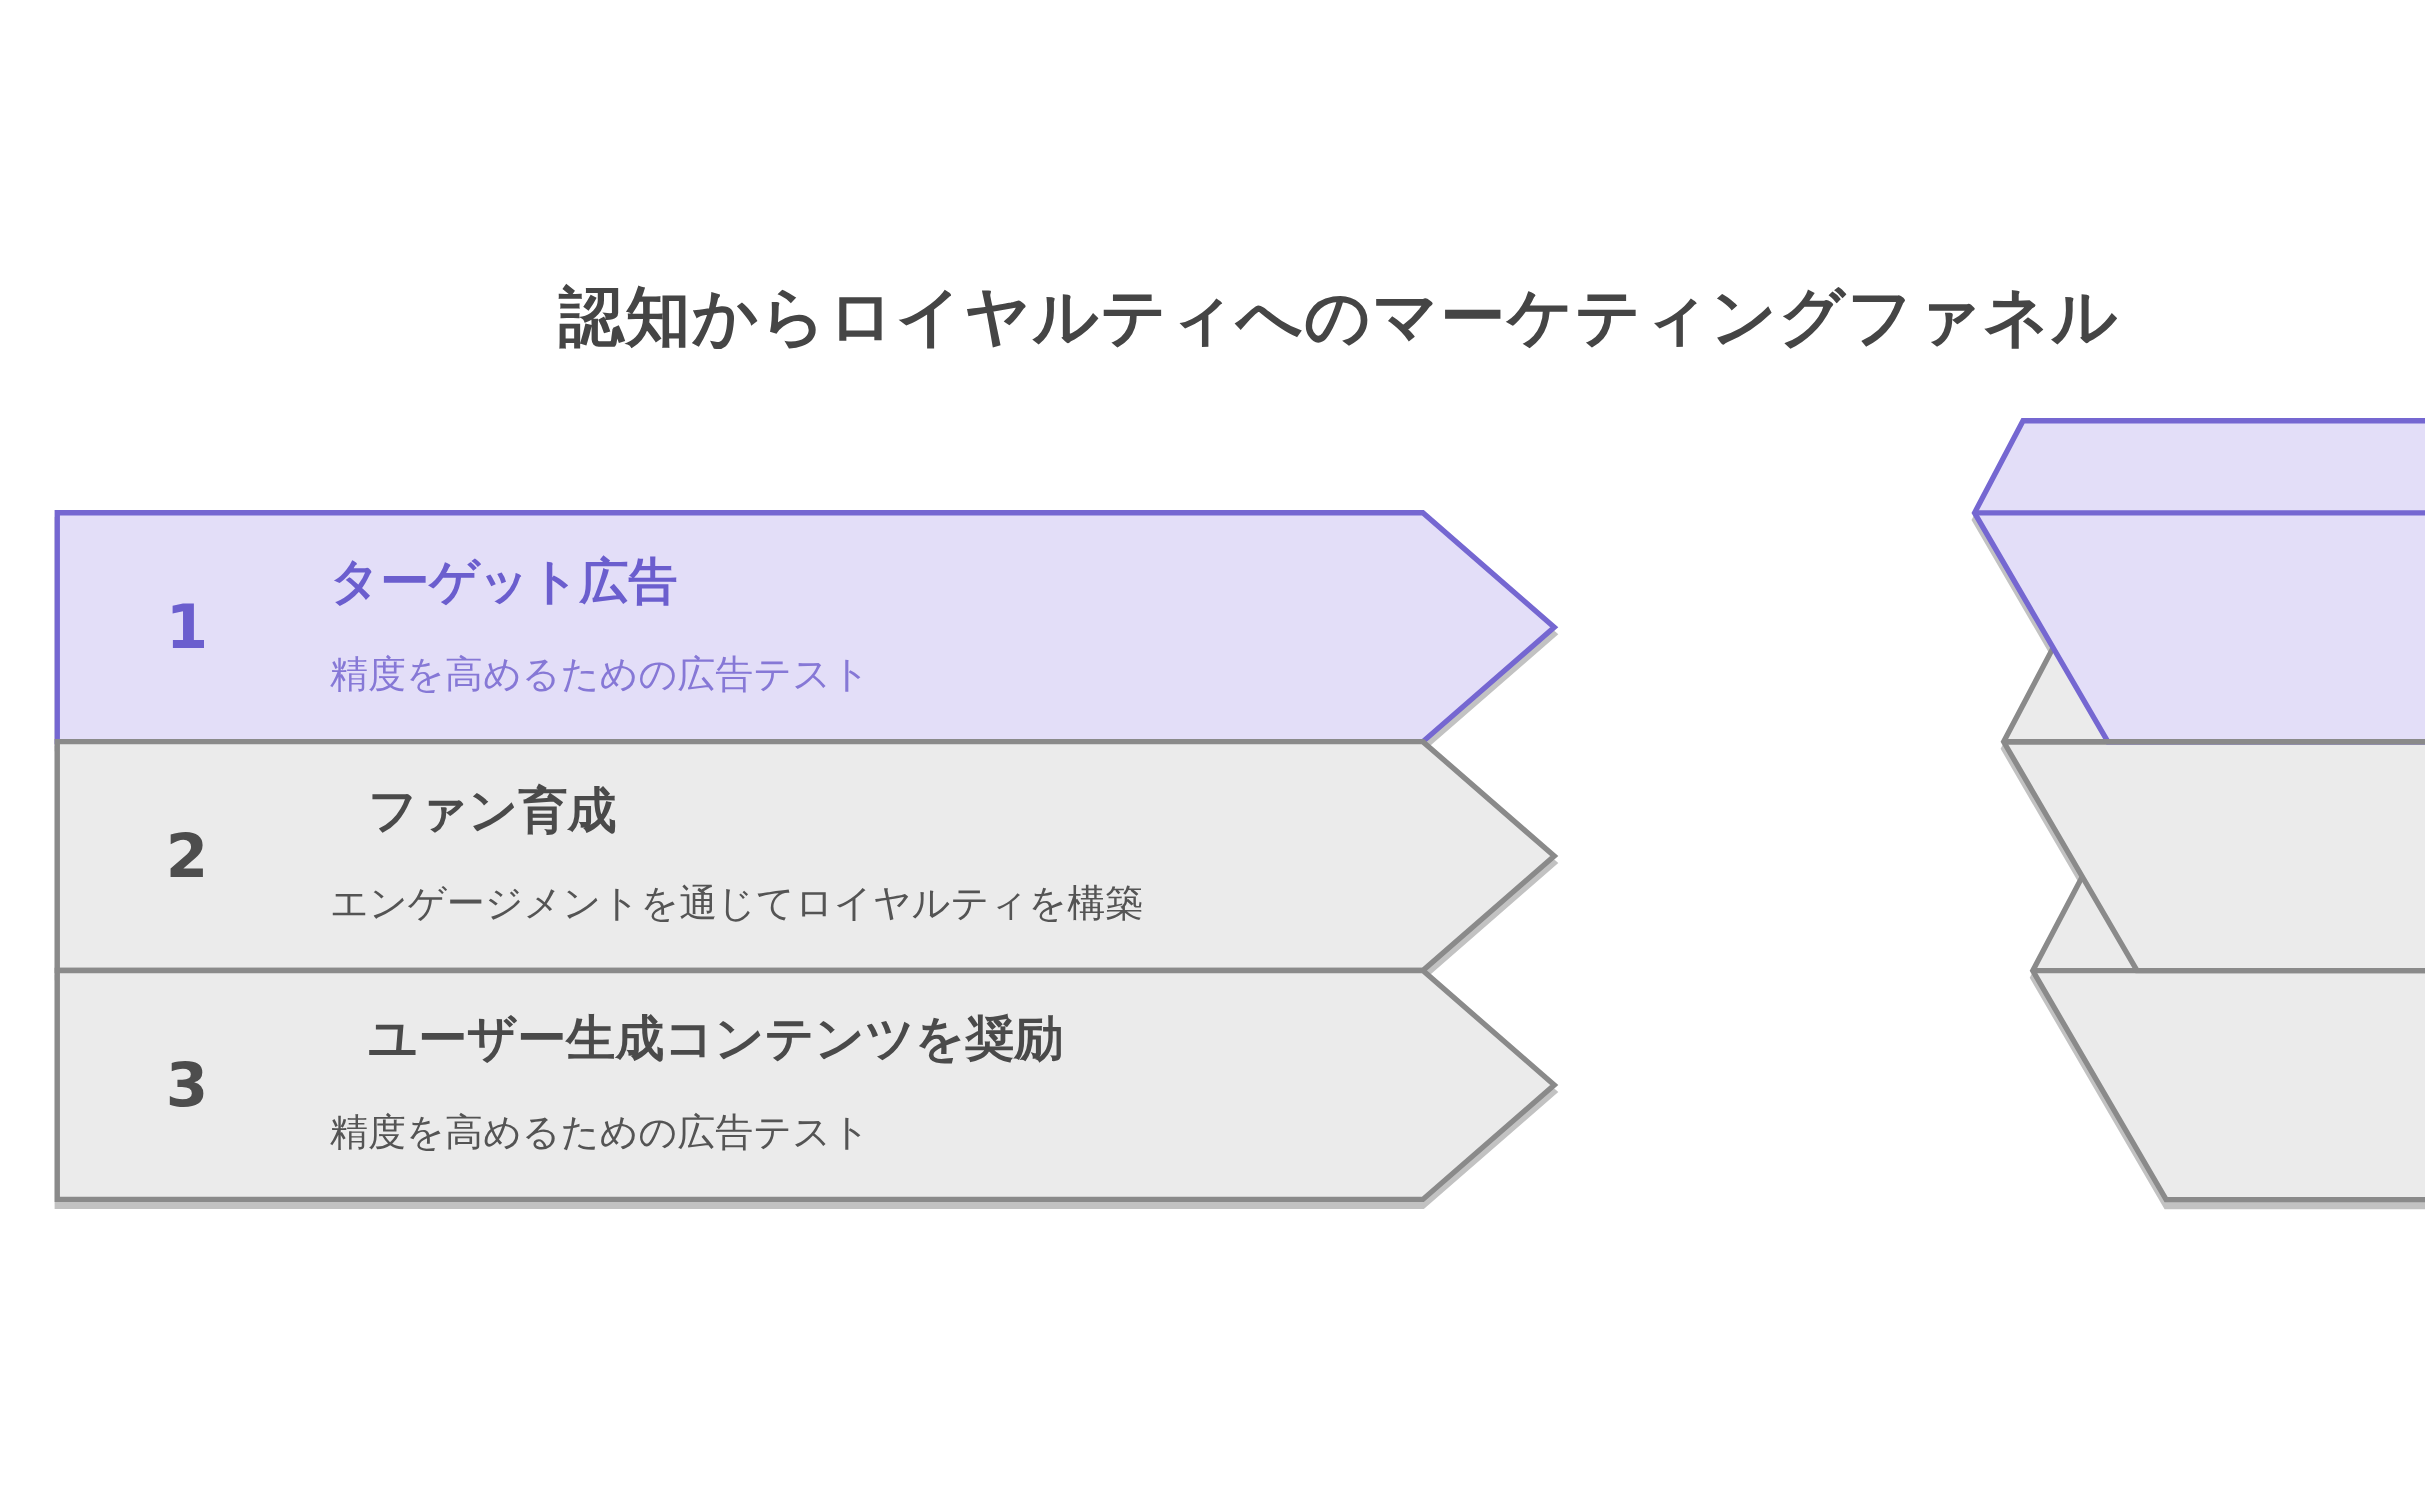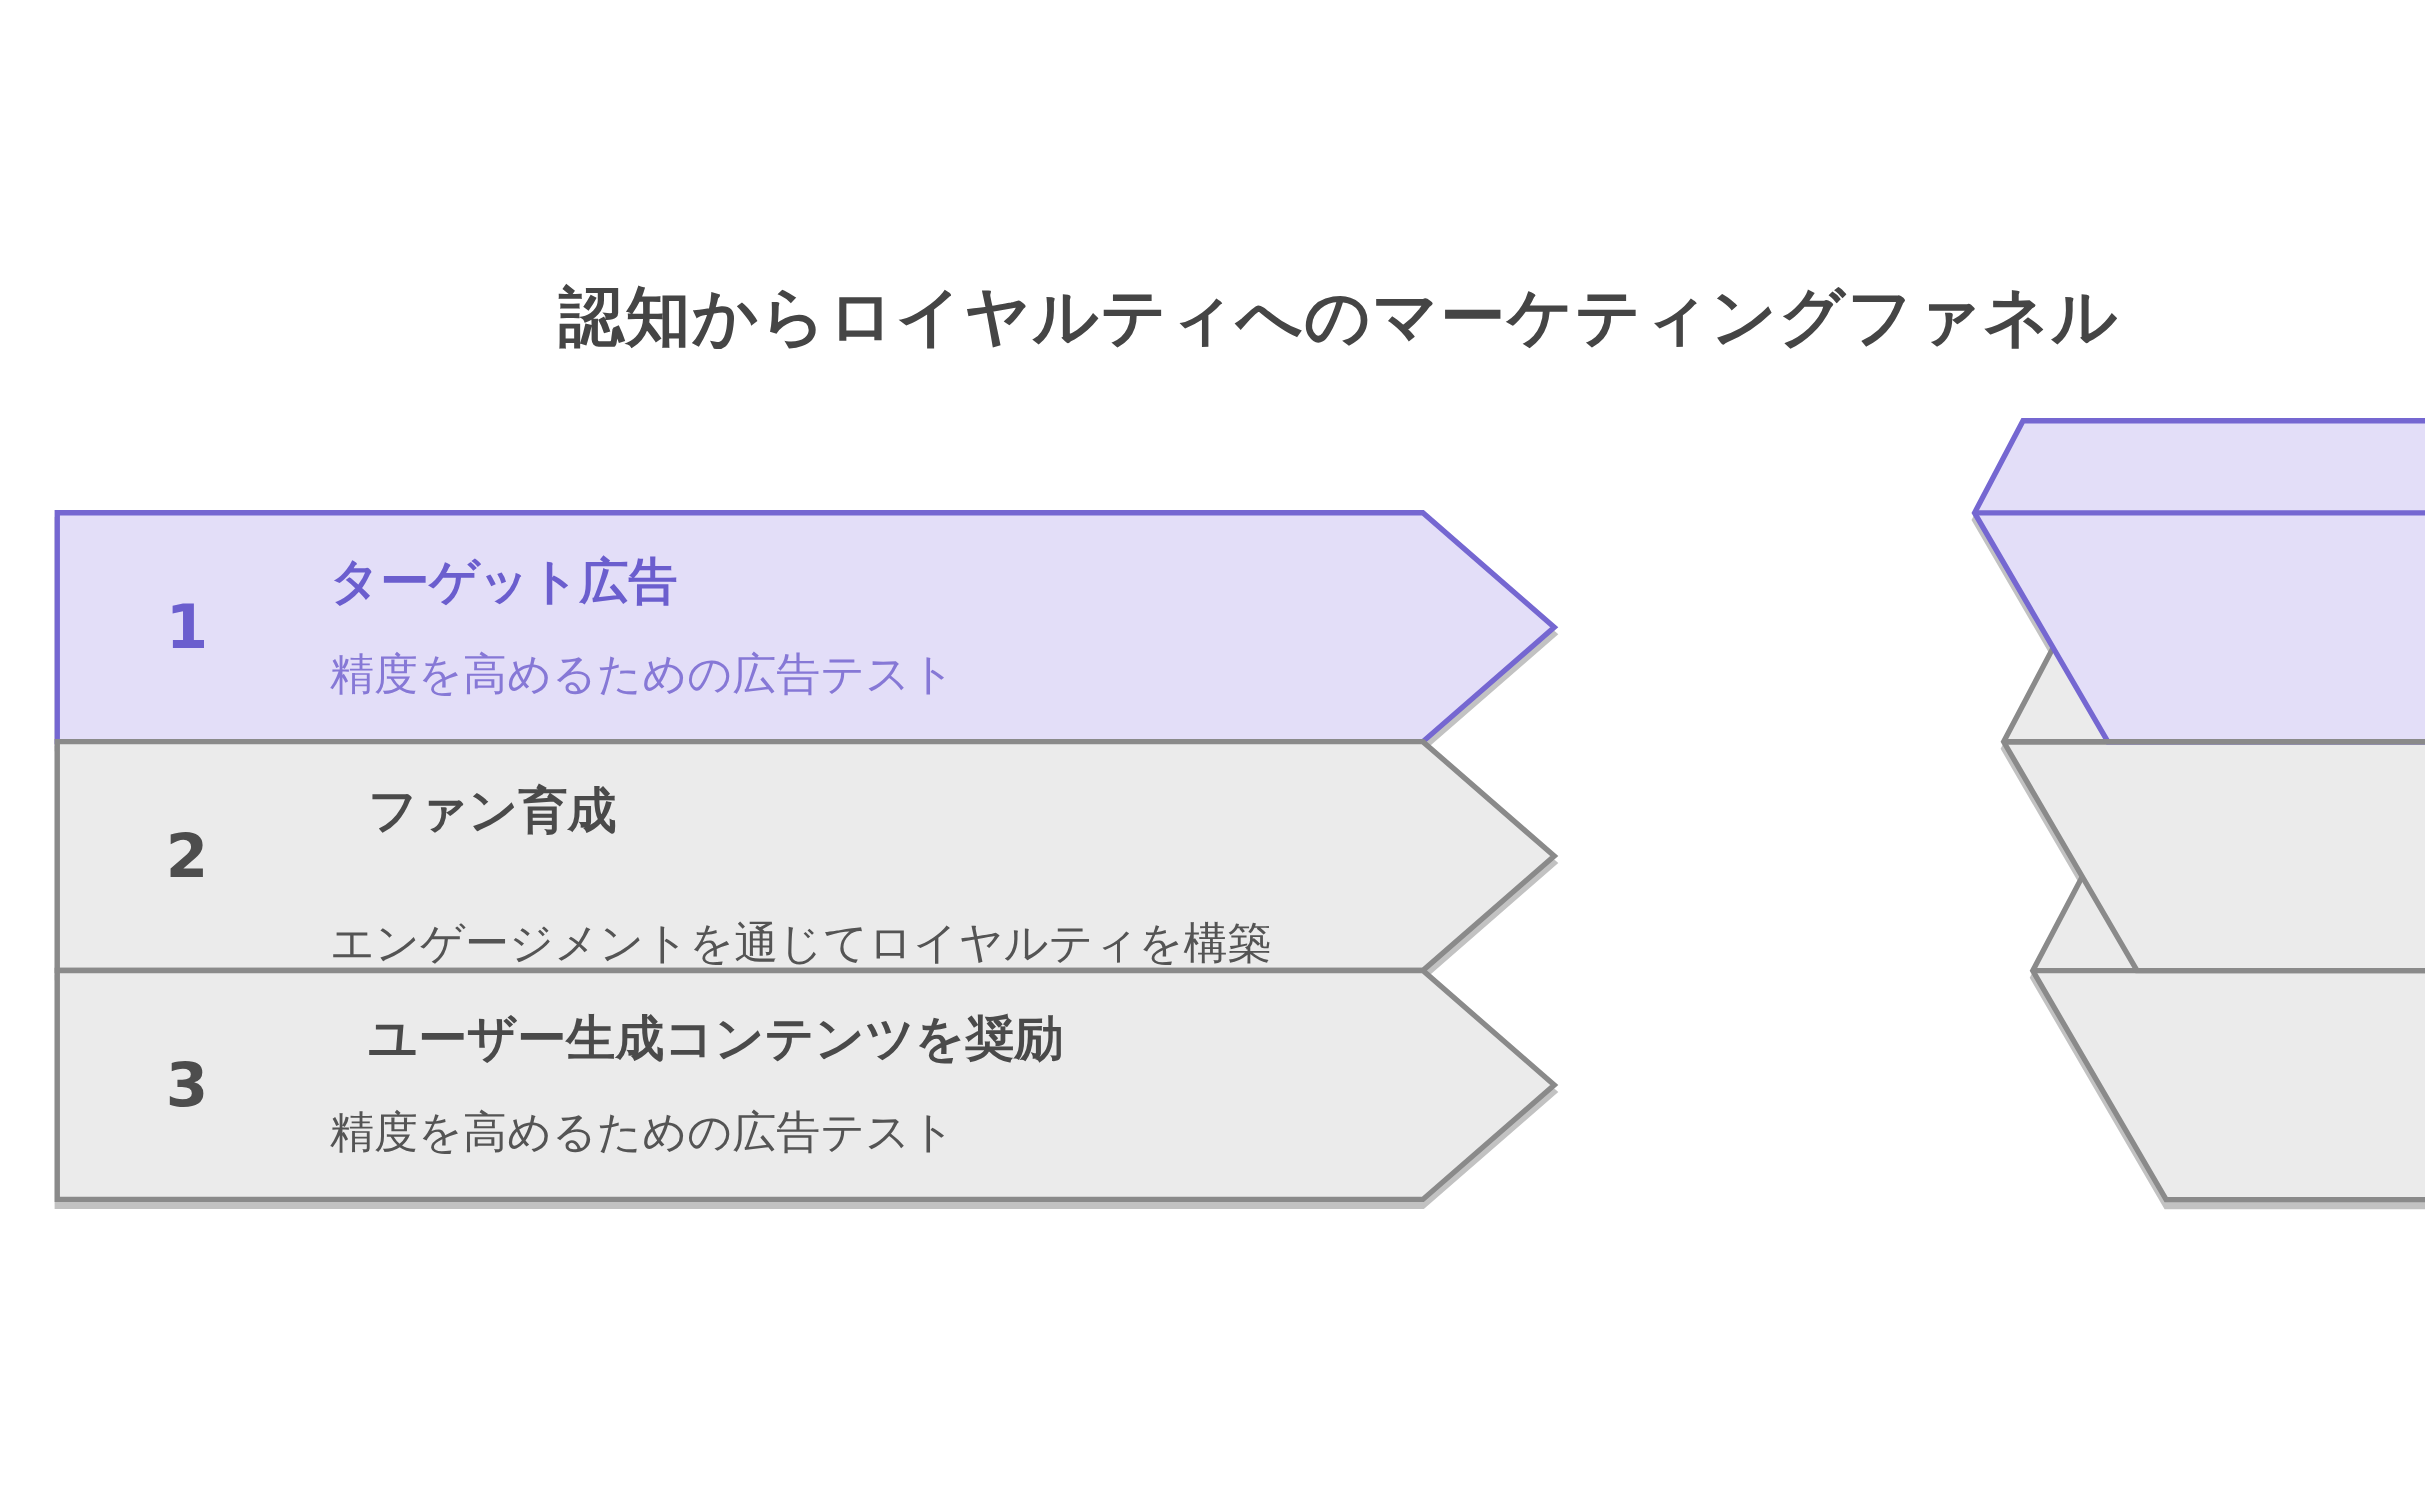--- a/index.html
+++ b/index.html
@@ -30,21 +30,21 @@
   .step-num{
     position:absolute;left:136px;width:102px;text-align:center;
     font-size:61px;line-height:63px;font-weight:600;
   }
   .step-title{
     position:absolute;left:330px;width:1019px;
     font-size:49px;line-height:56px;font-weight:bold;white-space:nowrap;
   }
   .step-desc{
     position:absolute;left:330px;width:1067px;
-    font-size:44px;line-height:46px;font-weight:normal;white-space:nowrap;
+    font-size:38px;line-height:46px;font-weight:normal;white-space:nowrap;
   }
   .c-purple-num{color:#6b5ece;}
   .c-purple-title{color:#6b5ece;}
   .c-purple-desc{color:#8678d6;}
   .c-gray-num{color:#4d4d4d;}
   .c-gray-title{color:#4a4a4a;margin-left:38px;}
   .c-gray-desc{color:#545454;}
 </style>
 </head>
 <body>
@@ -59,21 +59,21 @@
 
 <div class="step-text">
   <div class="step-num c-purple-num" style="top:595px;">1</div>
   <div class="step-title c-purple-title" style="top:554px;">ターゲット広告</div>
   <div class="step-desc c-purple-desc" style="top:651px;">精度を高めるための広告テスト</div>
 </div>
 
 <div class="step-text">
   <div class="step-num c-gray-num" style="top:824px;">2</div>
   <div class="step-title c-gray-title" style="top:783px;">ファン育成</div>
-  <div class="step-desc c-gray-desc" style="top:880px;margin-top:40px;">エンゲージメントを通じてロイヤルティを構築</div>
+  <div class="step-desc c-gray-desc" style="top:880px;">エンゲージメントを通じてロイヤルティを構築</div>
 </div>
 
 <div class="step-text">
   <div class="step-num c-gray-num" style="top:1053px;">3</div>
   <div class="step-title c-gray-title" style="top:1011px;">ユーザー生成コンテンツを奨励</div>
   <div class="step-desc c-gray-desc" style="top:1109px;">精度を高めるための広告テスト</div>
 </div>
 
 <svg class="stack-svg" width="679" height="815" viewBox="0 0 1400 1680">
 

